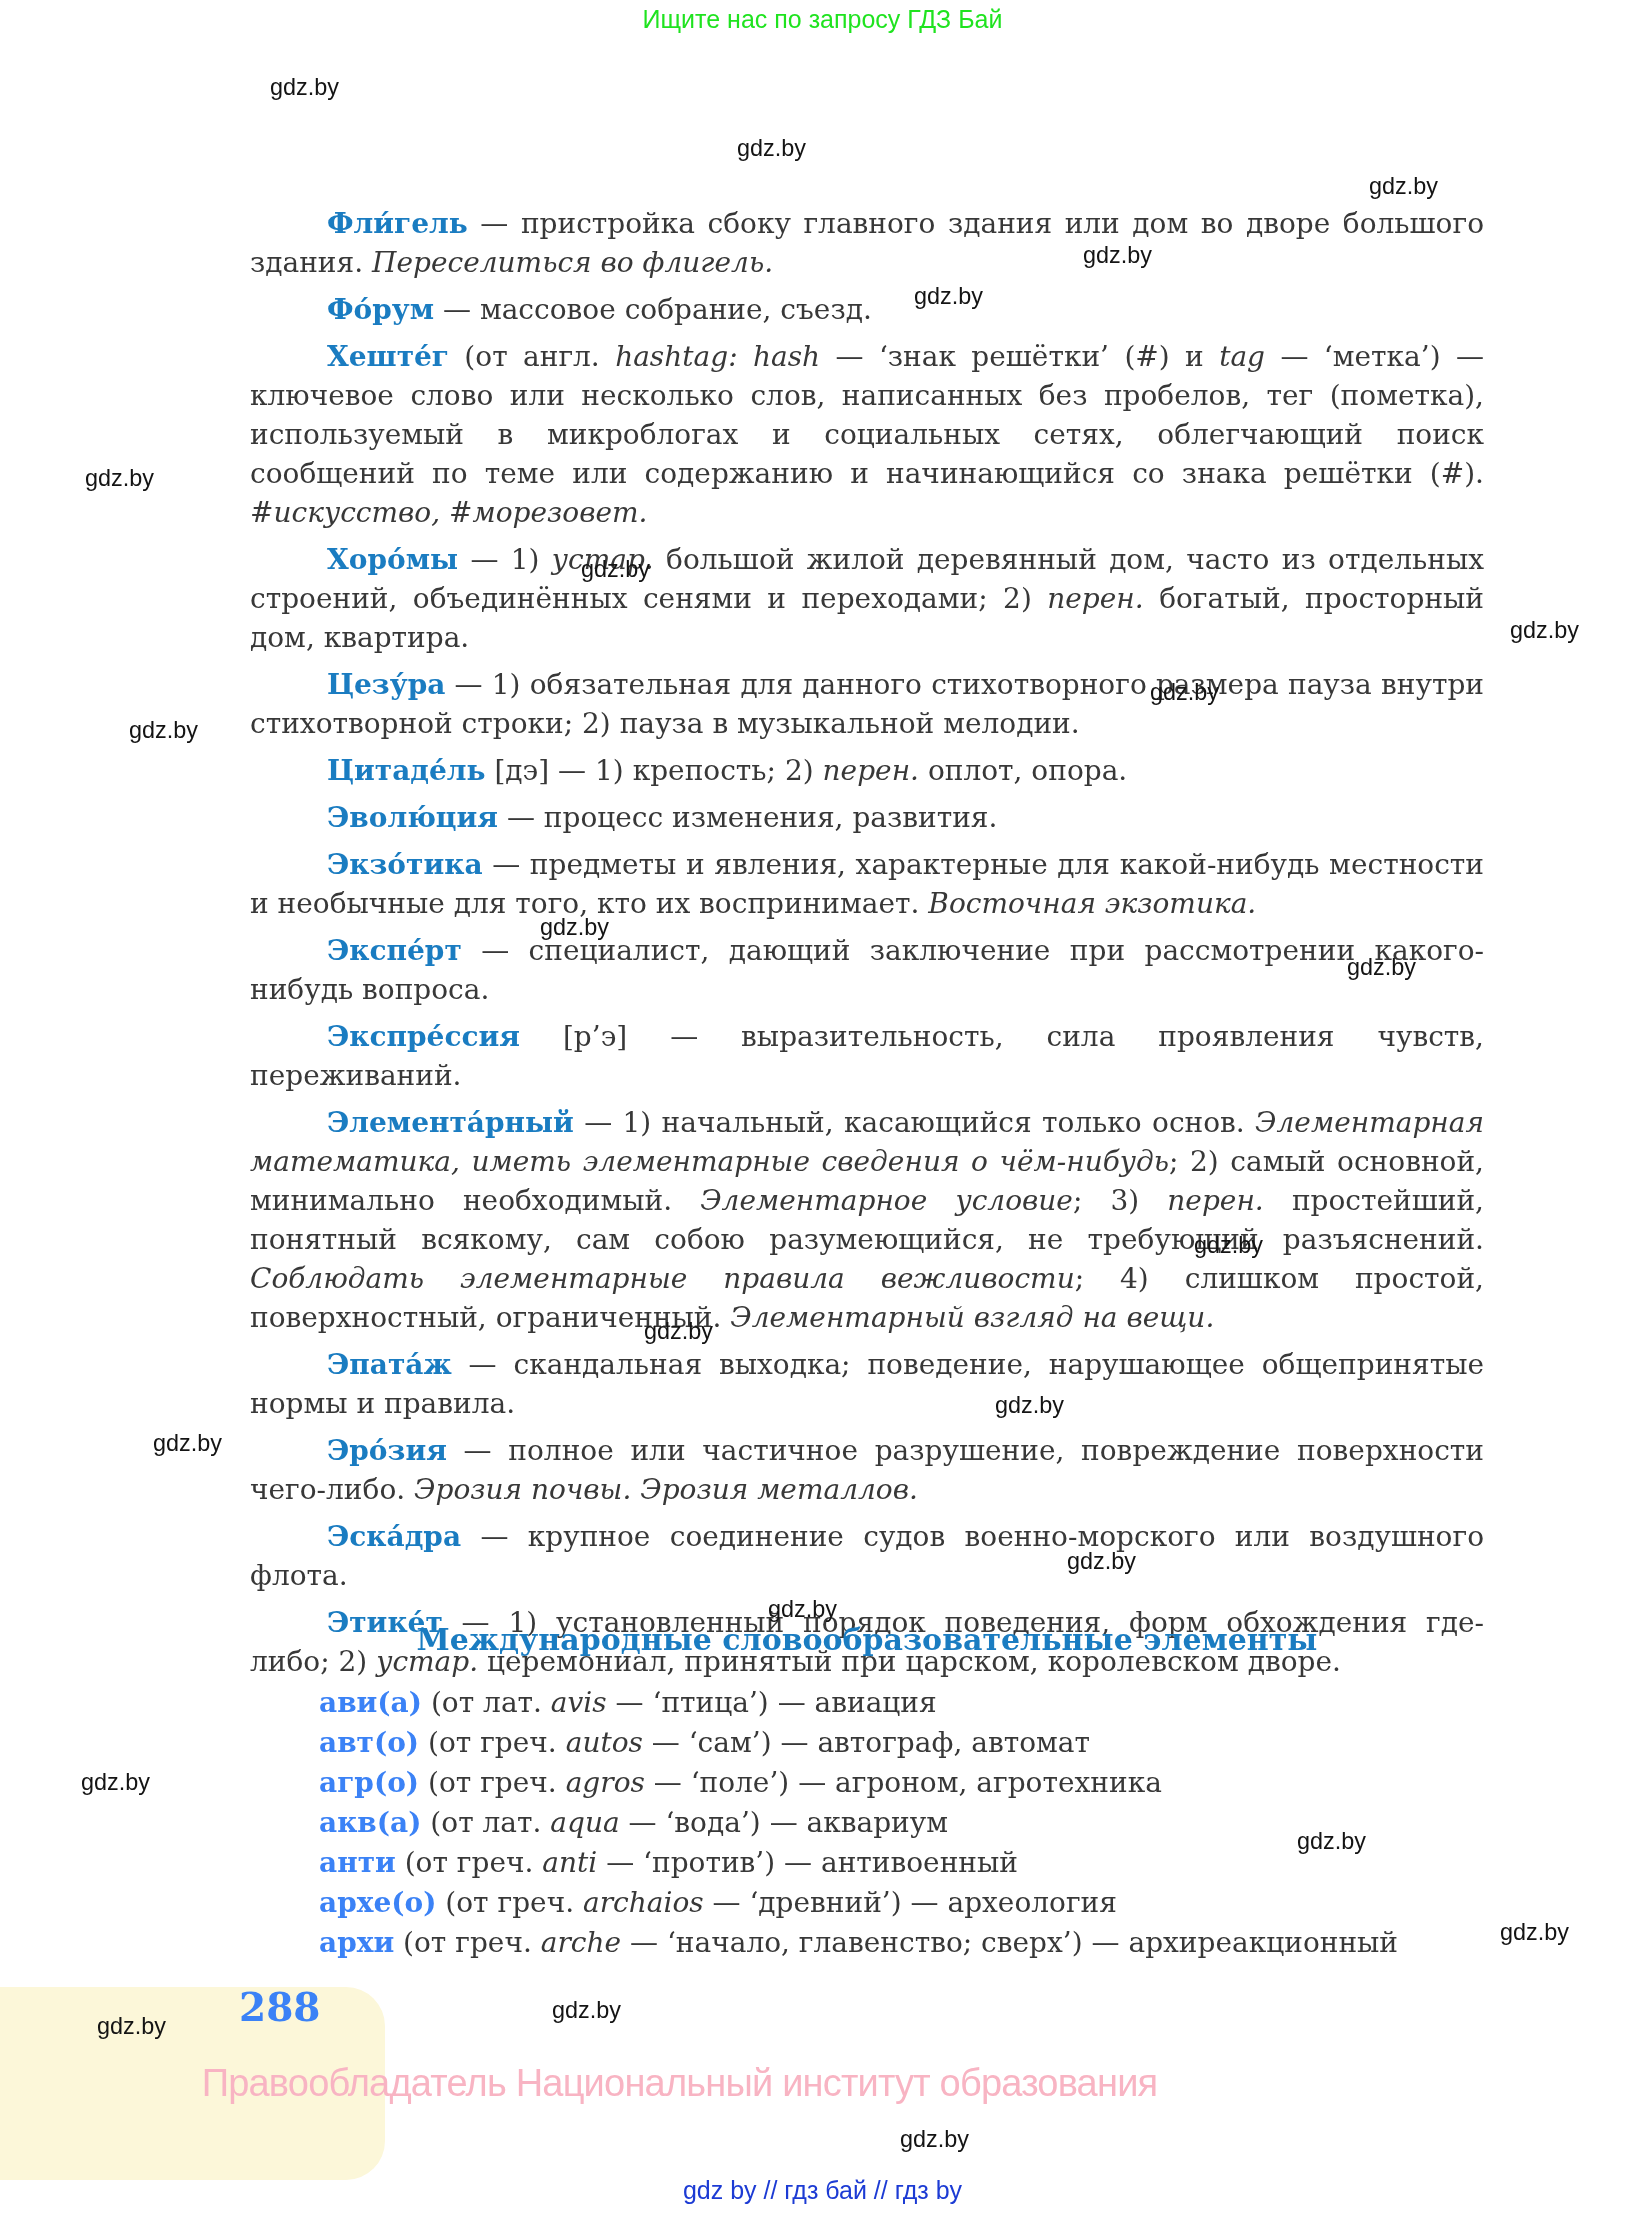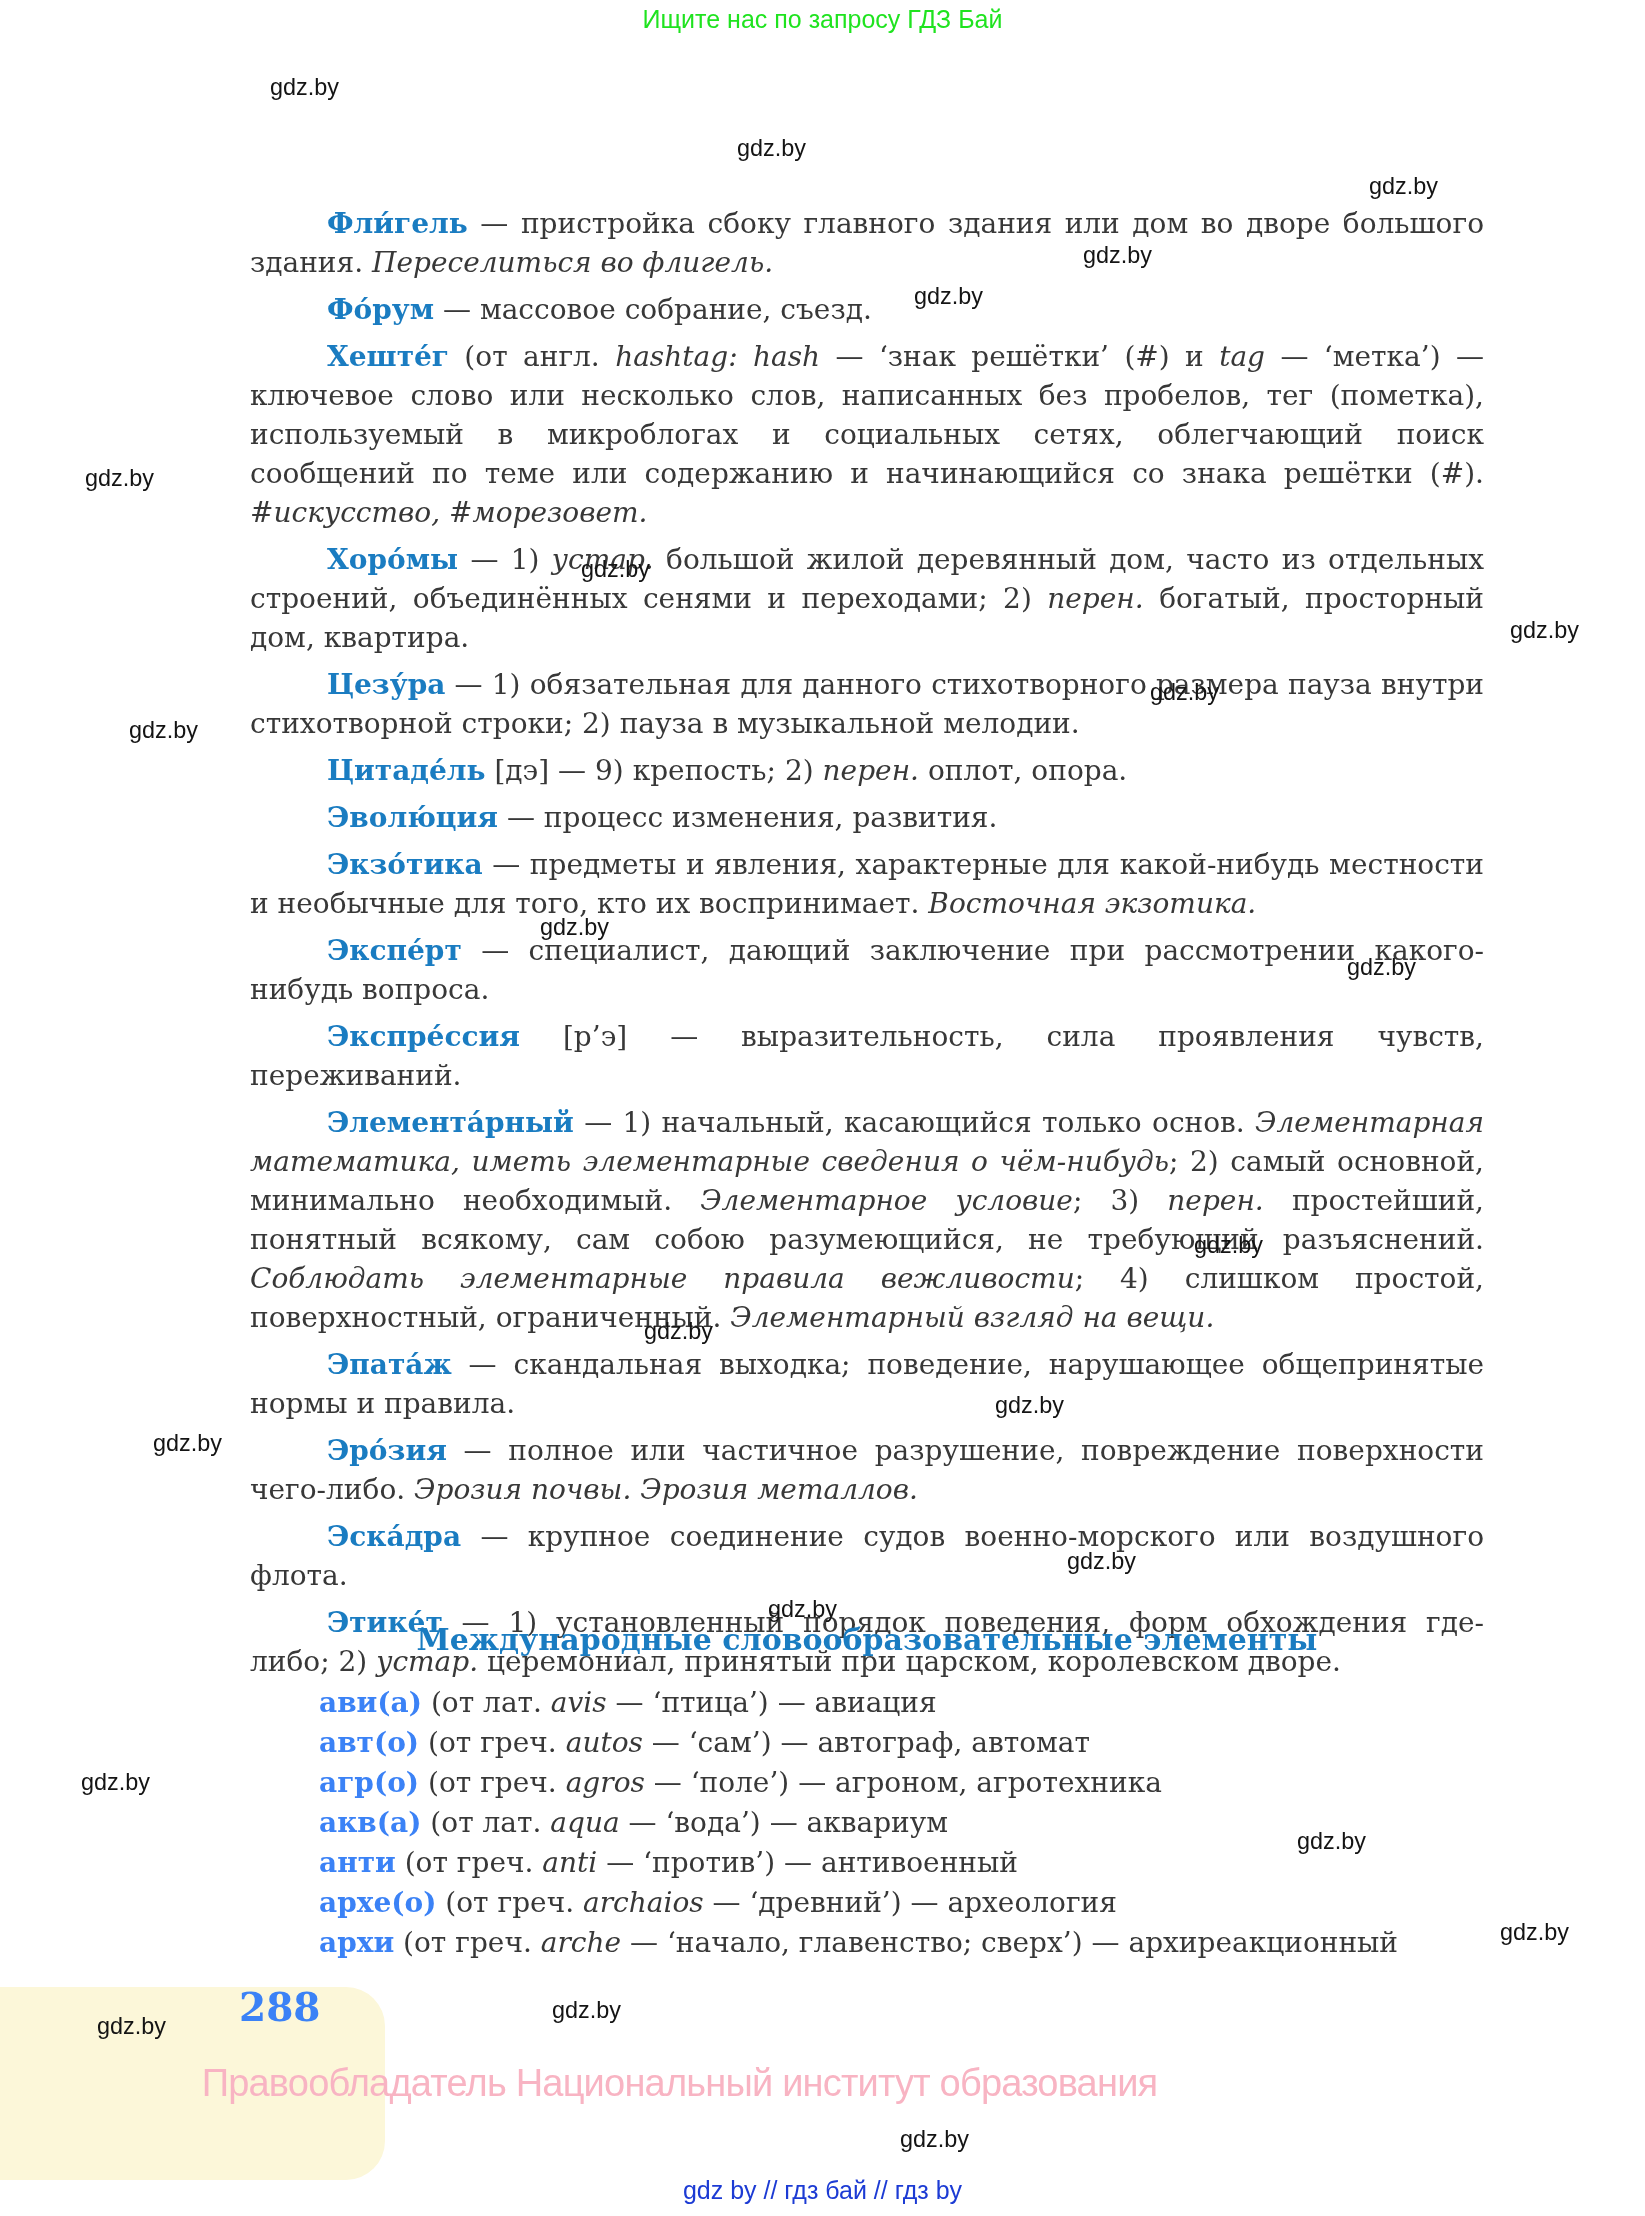--- a/index.html
+++ b/index.html
@@ -86,21 +86,21 @@
 <div class="page">
 
   <div class="top-banner">Ищите нас по запросу ГДЗ Бай</div>
 
   <div class="entries">
       <p class="entry"><span class="seg-head">Фли́гель</span><span class="seg-plain"> — пристройка сбоку главного здания или дом во дворе большого здания. </span><span class="seg-italic">Переселиться во флигель.</span></p>
       <p class="entry"><span class="seg-head">Фо́рум</span><span class="seg-plain"> — массовое собрание, съезд.</span></p>
       <p class="entry"><span class="seg-head">Хеште́г</span><span class="seg-plain"> (от англ. </span><span class="seg-italic">hashtag: hash</span><span class="seg-plain"> — ‘знак решётки’ (#) и </span><span class="seg-italic">tag</span><span class="seg-plain"> — ‘метка’) — ключевое слово или несколько слов, написанных без пробелов, тег (пометка), используемый в микроблогах и социальных сетях, облегчающий поиск сообщений по теме или содержанию и начинающийся со знака решётки (#). </span><span class="seg-italic">#искусство, #морезовет.</span></p>
       <p class="entry"><span class="seg-head">Хоро́мы</span><span class="seg-plain"> — 1) </span><span class="seg-italic">устар.</span><span class="seg-plain"> большой жилой деревянный дом, часто из отдельных строений, объединённых сенями и переходами; 2) </span><span class="seg-italic">перен.</span><span class="seg-plain"> богатый, просторный дом, квартира.</span></p>
       <p class="entry"><span class="seg-head">Цезу́ра</span><span class="seg-plain"> — 1) обязательная для данного стихотворного размера пауза внутри стихотворной строки; 2) пауза в музыкальной мелодии.</span></p>
-      <p class="entry"><span class="seg-head">Цитаде́ль</span><span class="seg-plain"> [дэ] — 9) крепость; 2) </span><span class="seg-italic">перен.</span><span class="seg-plain"> оплот, опора.</span></p>
+      <p class="entry"><span class="seg-head">Цитаде́ль</span><span class="seg-plain"> [дэ] — 1) крепость; 2) </span><span class="seg-italic">перен.</span><span class="seg-plain"> оплот, опора.</span></p>
       <p class="entry"><span class="seg-head">Эволю́ция</span><span class="seg-plain"> — процесс изменения, развития.</span></p>
       <p class="entry"><span class="seg-head">Экзо́тика</span><span class="seg-plain"> — предметы и явления, характерные для какой-нибудь местности и необычные для того, кто их воспринимает. </span><span class="seg-italic">Восточная экзотика.</span></p>
       <p class="entry"><span class="seg-head">Экспе́рт</span><span class="seg-plain"> — специалист, дающий заключение при рассмотрении какого-нибудь вопроса.</span></p>
       <p class="entry"><span class="seg-head">Экспре́ссия</span><span class="seg-plain"> [р’э] — выразительность, сила проявления чувств, переживаний.</span></p>
       <p class="entry"><span class="seg-head">Элемента́рный</span><span class="seg-plain"> — 1) начальный, касающийся только основ. </span><span class="seg-italic">Элементарная математика, иметь элементарные сведения о чём-нибудь</span><span class="seg-plain">; 2) самый основной, минимально необходимый. </span><span class="seg-italic">Элементарное условие</span><span class="seg-plain">; 3) </span><span class="seg-italic">перен.</span><span class="seg-plain"> простейший, понятный всякому, сам собою разумеющийся, не требующий разъяснений. </span><span class="seg-italic">Соблюдать элементарные правила вежливости</span><span class="seg-plain">; 4) слишком простой, поверхностный, ограниченный. </span><span class="seg-italic">Элементарный взгляд на вещи.</span></p>
       <p class="entry"><span class="seg-head">Эпата́ж</span><span class="seg-plain"> — скандальная выходка; поведение, нарушающее общепринятые нормы и правила.</span></p>
       <p class="entry"><span class="seg-head">Эро́зия</span><span class="seg-plain"> — полное или частичное разрушение, повреждение поверхности чего-либо. </span><span class="seg-italic">Эрозия почвы. Эрозия металлов.</span></p>
       <p class="entry"><span class="seg-head">Эска́дра</span><span class="seg-plain"> — крупное соединение судов военно-морского или воздушного флота.</span></p>
       <p class="entry"><span class="seg-head">Этике́т</span><span class="seg-plain"> — 1) установленный порядок поведения, форм обхождения где-либо; 2) </span><span class="seg-italic">устар.</span><span class="seg-plain"> церемониал, принятый при царском, королевском дворе.</span></p>
     </div>

